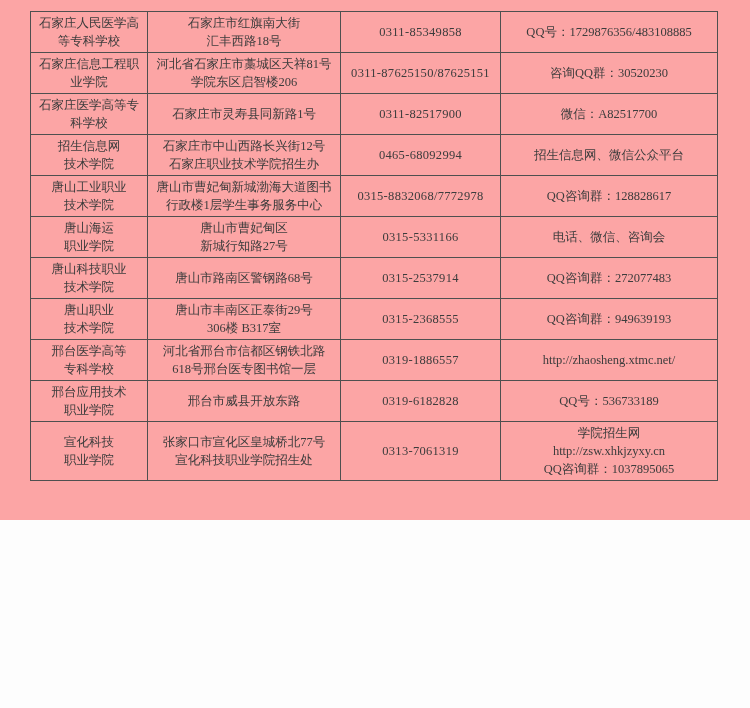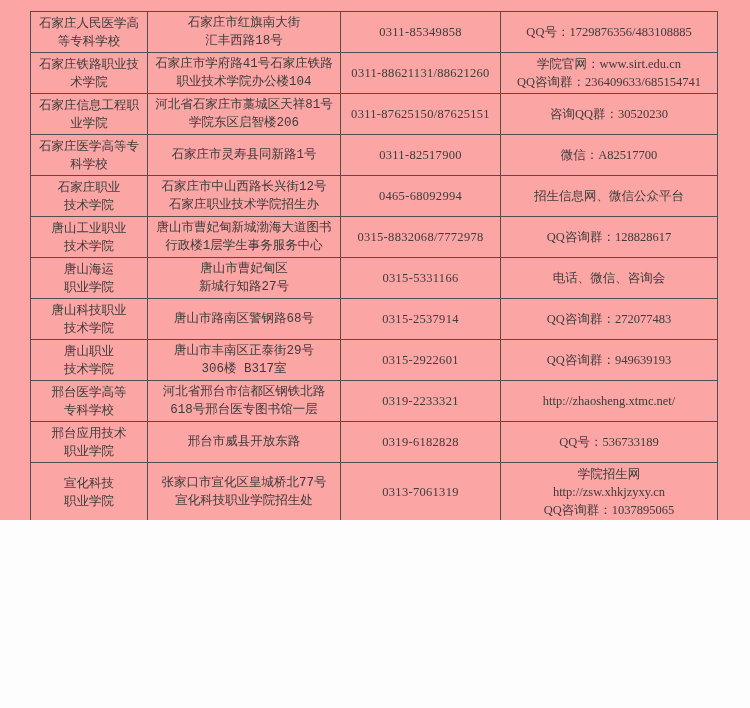--- a/index.html
+++ b/index.html
@@ -34,63 +34,54 @@
     vertical-align: middle;
     text-align: center;
     border-right: 1px solid var(--border, #4f4f4f);
     border-bottom: 1px solid var(--border, #4f4f4f);
     padding: 2px 4px;
     box-sizing: border-box;
     white-space: pre-line;
     height: 40px;
   }
   .col-name    { width: 117px; }
-  .col-address { width: 193px; font-family: Liberation Mono, monospace; }
+  .col-address { width: 193px; }
   .col-phone   { width: 160px; letter-spacing: 0.3px; }
   .col-contact { width: 217px; }
 </style>
 </head>
 <body>
 
 <div class="page">
   <div class="doc-table" id="doc-table">
       <div class="t-row">
         <div class="t-cell col-name">石家庄人民医学高
 等专科学校</div>
         <div class="t-cell col-address">石家庄市红旗南大街
 汇丰西路18号</div>
         <div class="t-cell col-phone">0311-85349858</div>
         <div class="t-cell col-contact">QQ号：1729876356/483108885</div>
       </div>
       <div class="t-row">
-        <div class="t-cell col-name">石家庄铁路职业技
-术学院</div>
-        <div class="t-cell col-address">石家庄市学府路41号石家庄铁路
-职业技术学院办公楼104</div>
-        <div class="t-cell col-phone">0311-88621131/88621260</div>
-        <div class="t-cell col-contact">学院官网：www.sirt.edu.cn
-QQ咨询群：236409633/685154741</div>
-      </div>
-      <div class="t-row">
         <div class="t-cell col-name">石家庄信息工程职
 业学院</div>
         <div class="t-cell col-address">河北省石家庄市藁城区天祥81号
 学院东区启智楼206</div>
         <div class="t-cell col-phone">0311-87625150/87625151</div>
         <div class="t-cell col-contact">咨询QQ群：30520230</div>
       </div>
       <div class="t-row">
         <div class="t-cell col-name">石家庄医学高等专
 科学校</div>
         <div class="t-cell col-address">石家庄市灵寿县同新路1号</div>
         <div class="t-cell col-phone">0311-82517900</div>
         <div class="t-cell col-contact">微信：A82517700</div>
       </div>
       <div class="t-row">
-        <div class="t-cell col-name">石家庄职业
+        <div class="t-cell col-name">招生信息网
 技术学院</div>
         <div class="t-cell col-address">石家庄市中山西路长兴街12号
 石家庄职业技术学院招生办</div>
         <div class="t-cell col-phone">0465-68092994</div>
         <div class="t-cell col-contact">招生信息网、微信公众平台</div>
       </div>
       <div class="t-row">
         <div class="t-cell col-name">唐山工业职业
 技术学院</div>
         <div class="t-cell col-address">唐山市曹妃甸新城渤海大道图书
@@ -111,29 +102,29 @@
 技术学院</div>
         <div class="t-cell col-address">唐山市路南区警钢路68号</div>
         <div class="t-cell col-phone">0315-2537914</div>
         <div class="t-cell col-contact">QQ咨询群：272077483</div>
       </div>
       <div class="t-row">
         <div class="t-cell col-name">唐山职业
 技术学院</div>
         <div class="t-cell col-address">唐山市丰南区正泰街29号
 306楼 B317室</div>
-        <div class="t-cell col-phone">0315-2922601</div>
+        <div class="t-cell col-phone">0315-2368555</div>
         <div class="t-cell col-contact">QQ咨询群：949639193</div>
       </div>
       <div class="t-row">
         <div class="t-cell col-name">邢台医学高等
 专科学校</div>
         <div class="t-cell col-address">河北省邢台市信都区钢铁北路
 618号邢台医专图书馆一层</div>
-        <div class="t-cell col-phone">0319-2233321</div>
+        <div class="t-cell col-phone">0319-1886557</div>
         <div class="t-cell col-contact">http://zhaosheng.xtmc.net/</div>
       </div>
       <div class="t-row">
         <div class="t-cell col-name">邢台应用技术
 职业学院</div>
         <div class="t-cell col-address">邢台市威县开放东路</div>
         <div class="t-cell col-phone">0319-6182828</div>
         <div class="t-cell col-contact">QQ号：536733189</div>
       </div>
       <div class="t-row">

